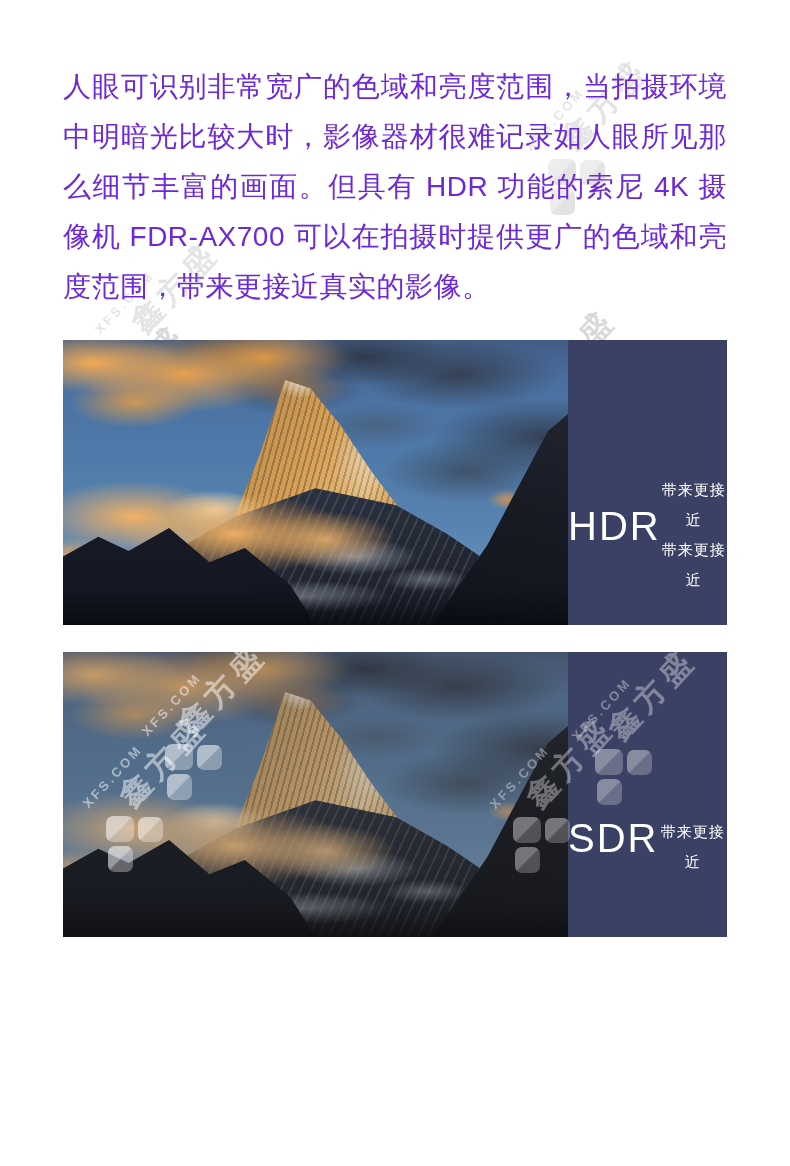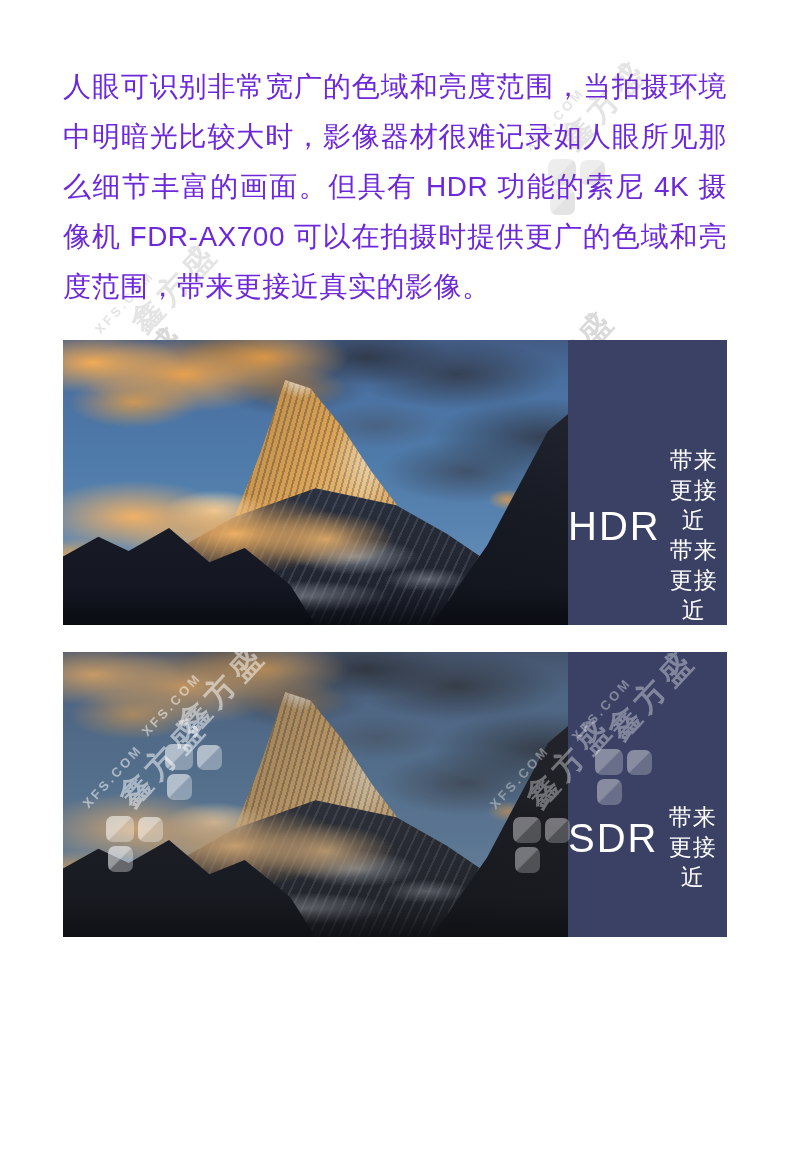--- a/index.html
+++ b/index.html
@@ -67,21 +67,21 @@
 
   .ridge-right{clip-path:polygon(96% 32%,100% 26%,100% 100%,73% 100%,84% 72%);
     background:linear-gradient(195deg,#262a35 0%,#171a23 45%,#0d0f16 100%);}
 
   .bottom-shade{background:linear-gradient(0deg,rgba(8,10,16,.85) 0%,rgba(8,10,16,.35) 7%,rgba(0,0,0,0) 13%);}
 
   
   .panel{flex:1;background:#3b4164;color:#fff;display:flex;
          align-items:center;padding-top:87px;box-sizing:border-box;}
   .panel-title{font-size:40px;line-height:40px;font-weight:400;letter-spacing:2px;}
-  .panel-caption{margin-top:17px;font-size:23px;line-height:30px;text-align:center;letter-spacing:1px;}
+  .panel-caption{margin-top:17px;font-size:15px;line-height:30px;text-align:center;letter-spacing:1px;}
 
   
   .wm-layer{position:absolute;inset:0;pointer-events:none;}
   .wm-layer.under{z-index:0;}
   .wm-layer.over{z-index:3;}
   .wm{position:absolute;width:160px;height:160px;}
   .wm-rot{position:absolute;left:14px;bottom:34px;transform-origin:left bottom;
           transform:rotate(-47deg);display:flex;flex-direction:column;}
   .wm-en{font-size:13px;letter-spacing:3px;font-weight:700;}
   .wm-cn{font-size:31px;font-weight:700;letter-spacing:6px;margin:-2px 0 0 30px;white-space:nowrap;}

